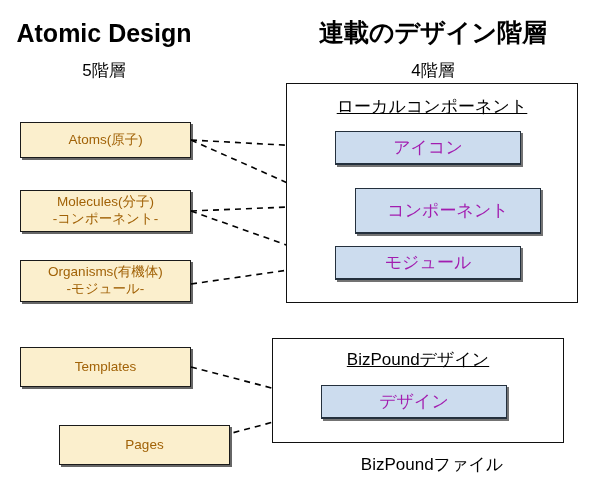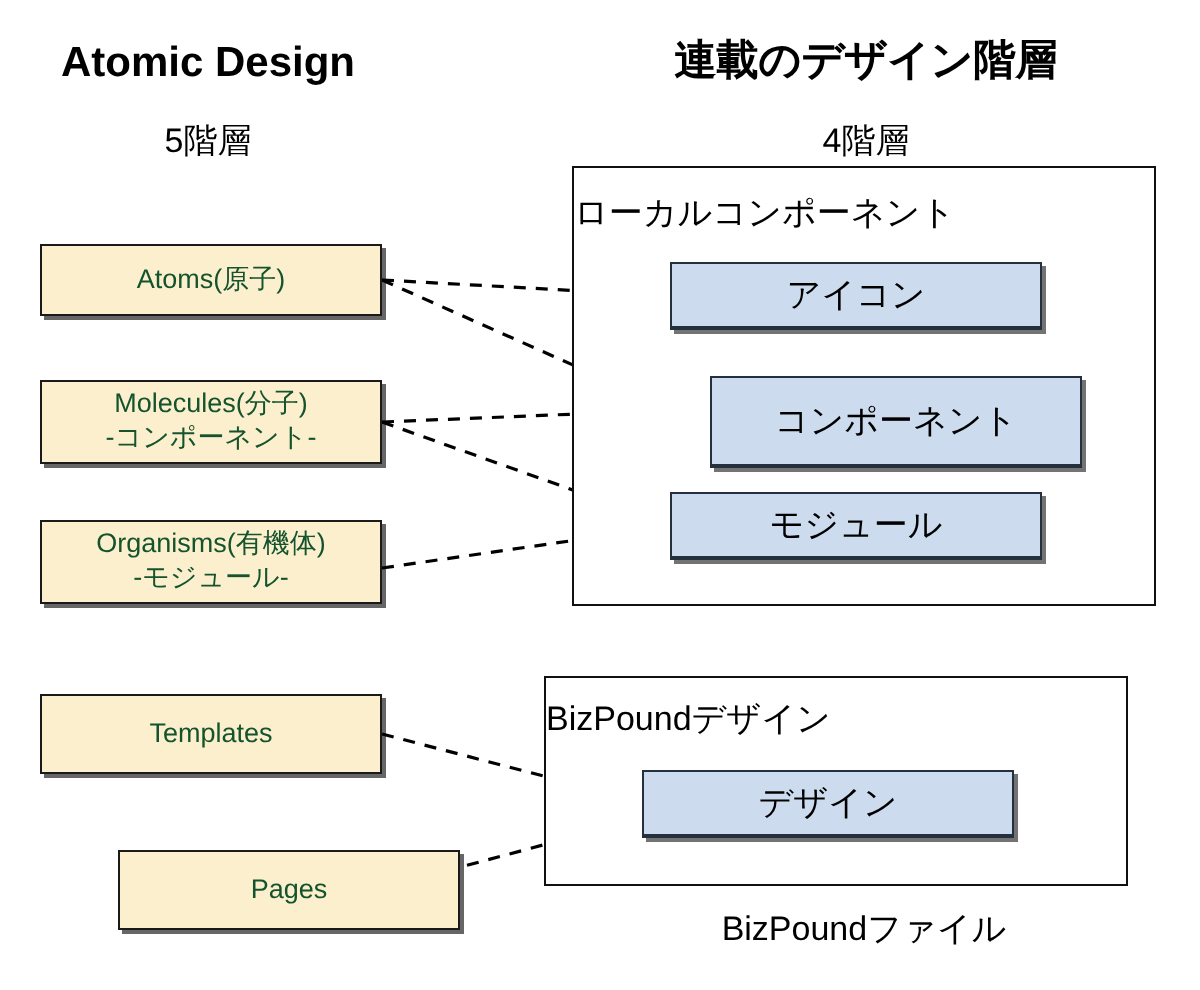--- a/index.html
+++ b/index.html
@@ -15,21 +15,21 @@
     position: relative;
     width: 600px;
     height: 495px;
     background: #ffffff;
     overflow: hidden;
   }
   .abs { position: absolute; }
 
   
   .col-title {
-    font-size: 21px;
+    font-size: 25px;
     font-weight: bold;
     text-align: center;
     letter-spacing: 0px;
     line-height: 1;
     white-space: nowrap;
   }
   .col-sub {
     font-size: 17px;
     font-weight: normal;
     text-align: center;
@@ -43,54 +43,55 @@
     background: #fbefcd;
     border: 1px solid #1a1a1a;
     box-shadow: 2px 2px 0 0 rgba(0,0,0,0.60);
     display: flex;
     flex-direction: column;
     align-items: center;
     justify-content: center;
     text-align: center;
     font-size: 13.5px;
     line-height: 1.25;
-    color: #14532d;
+    color: #a16207;
   }
   .lbox .l2 { display: block; }
 
   
   .panel {
     box-sizing: border-box;
     background: #ffffff;
     border: 1.6px solid #111111;
   }
   .panel-title {
     position: absolute;
     left: 0;
     right: 0;
-    text-align: left;
+    text-align: center;
     font-size: 17px;
     line-height: 1;
     white-space: nowrap;
+    text-decoration: underline;
   }
 
   
   .bbox {
     box-sizing: border-box;
     background: #ccdcee;
     border: 1px solid #24303d;
     border-bottom-width: 2px;
     box-shadow: 2px 2px 0 0 rgba(0,0,0,0.55);
     display: flex;
     align-items: center;
     justify-content: center;
     text-align: center;
     font-size: 17px;
     line-height: 1;
-    color: #000000;
+    color: #a21caf;
   }
 
   .caption {
     font-size: 17px;
     text-align: center;
     line-height: 1;
     white-space: nowrap;
   }
 
   #links { position: absolute; left: 0; top: 0; }

